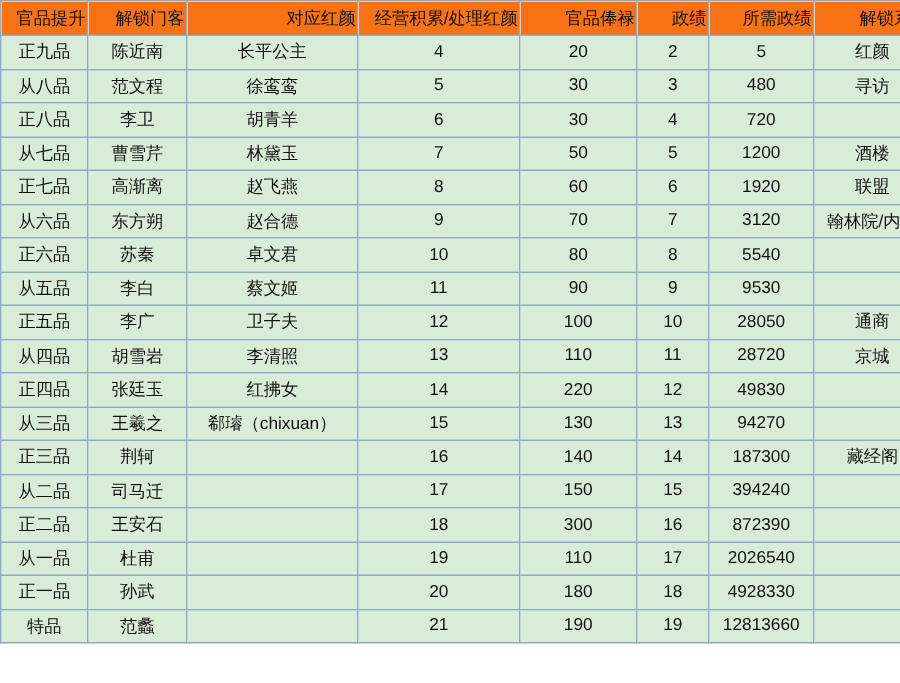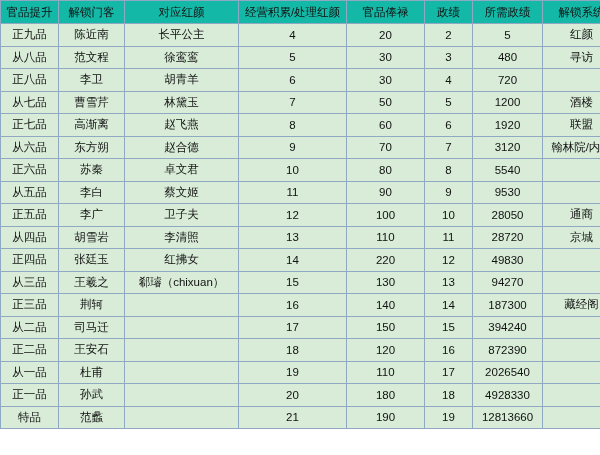--- a/index.html
+++ b/index.html
@@ -24,23 +24,24 @@
     font-size: 11.5px;
     color: #111111;
     text-align: center;
     vertical-align: middle;
     height: 21.5px;
     padding: 0 1px;
     white-space: nowrap;
     overflow: hidden;
   }
   table.rank-table thead th {
-    background: #14b8a6;
+    background: #f97316;
     font-weight: normal;
     height: 22px;
+    text-align: right;
   }
   table.rank-table tbody td {
     background: #d8ecd8;
   }
   
   col.c0 { width: 58px; }
   col.c1 { width: 66px; }
   col.c2 { width: 114px; }
   col.c3 { width: 108px; }
   col.c4 { width: 78px; }
@@ -213,21 +214,21 @@
         <td>150</td>
         <td>15</td>
         <td>394240</td>
         <td></td>
       </tr>
       <tr>
         <td>正二品</td>
         <td>王安石</td>
         <td></td>
         <td>18</td>
-        <td>120</td>
+        <td>300</td>
         <td>16</td>
         <td>872390</td>
         <td></td>
       </tr>
       <tr>
         <td>从一品</td>
         <td>杜甫</td>
         <td></td>
         <td>19</td>
         <td>110</td>

